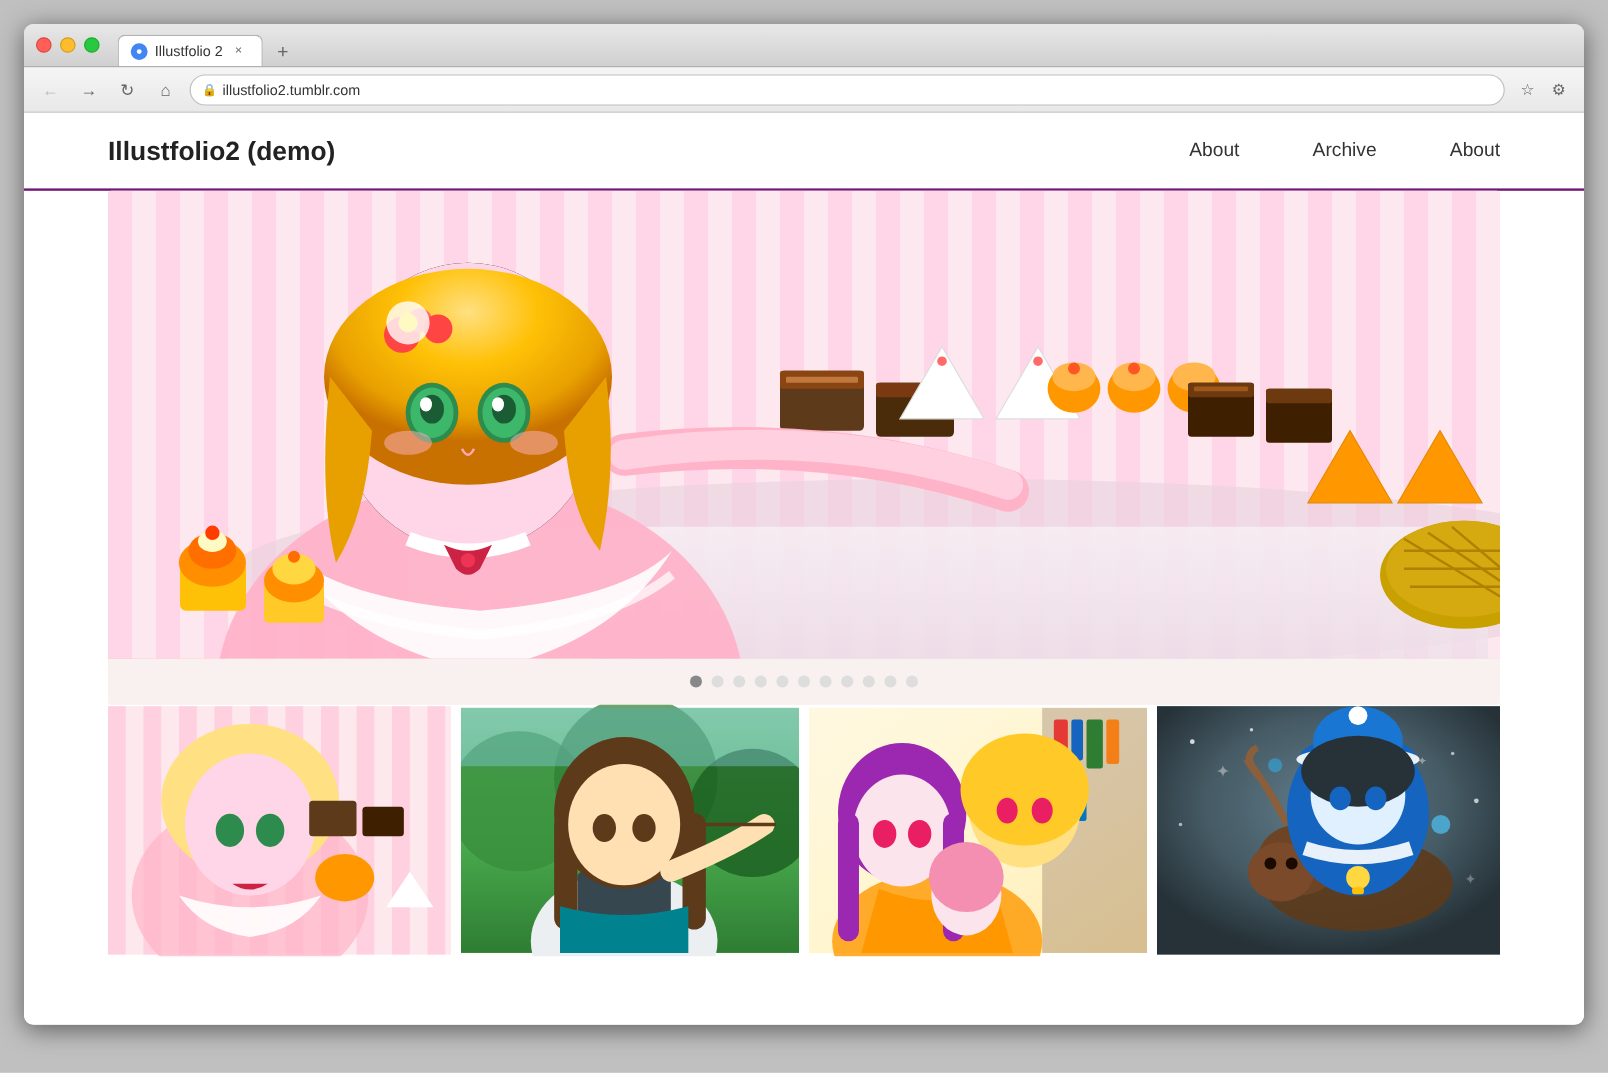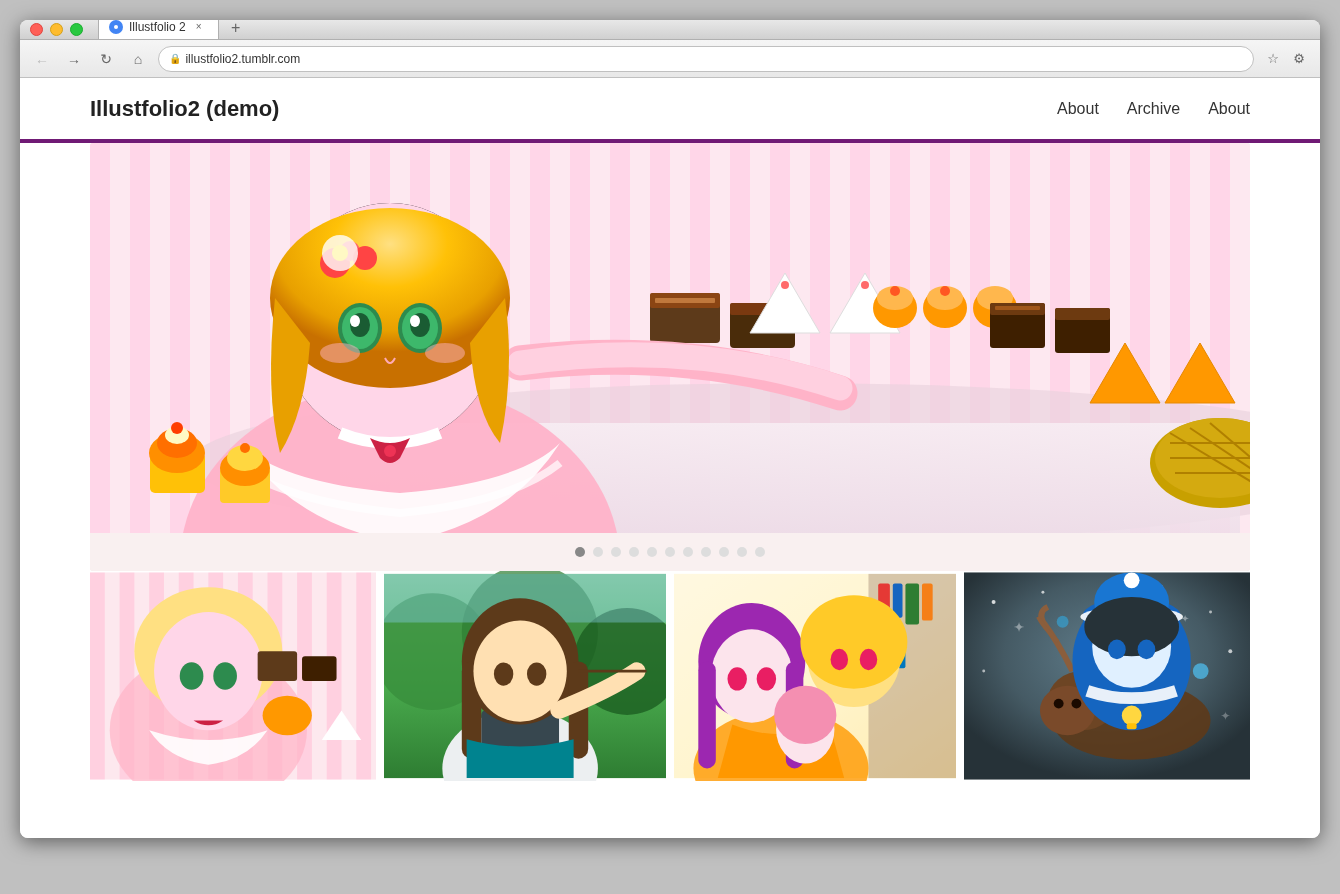--- a/index.html
+++ b/index.html
@@ -17,21 +17,21 @@
       width: 1300px;
       margin: 20px auto;
       border-radius: 8px;
       box-shadow: 0 4px 20px rgba(0,0,0,0.5);
       overflow: hidden;
       background: #f0f0f0;
     }
 
     .title-bar {
       background: linear-gradient(to bottom, #e8e8e8, #d0d0d0);
-      height: 20px;
+      height: 36px;
       display: flex;
       align-items: center;
       padding: 0 10px;
       border-bottom: 1px solid #b0b0b0;
       position: relative;
     }
 
     .traffic-lights {
       display: flex;
       gap: 7px;
@@ -171,38 +171,39 @@
       overflow: hidden;
     }
 
     
     .site-header {
       display: flex;
       align-items: center;
       justify-content: space-between;
       padding: 0 70px;
       height: 65px;
-      border-bottom: 4px solid #701a75;
+      border-bottom: 2px solid #701a75;
     }
 
     .site-title {
       font-size: 22px;
       font-weight: bold;
       color: #222;
     }
 
     .site-nav {
       display: flex;
       gap: 28px;
     }
 
     .site-nav a {
       text-decoration: none;
       color: #333;
       font-size: 16px;
+      margin-left: 33px;
     }
 
     
     .hero-slider {
       margin: 0 70px;
       position: relative;
       background: #f5e8e8;
       border-radius: 3px;
       overflow: hidden;
     }

